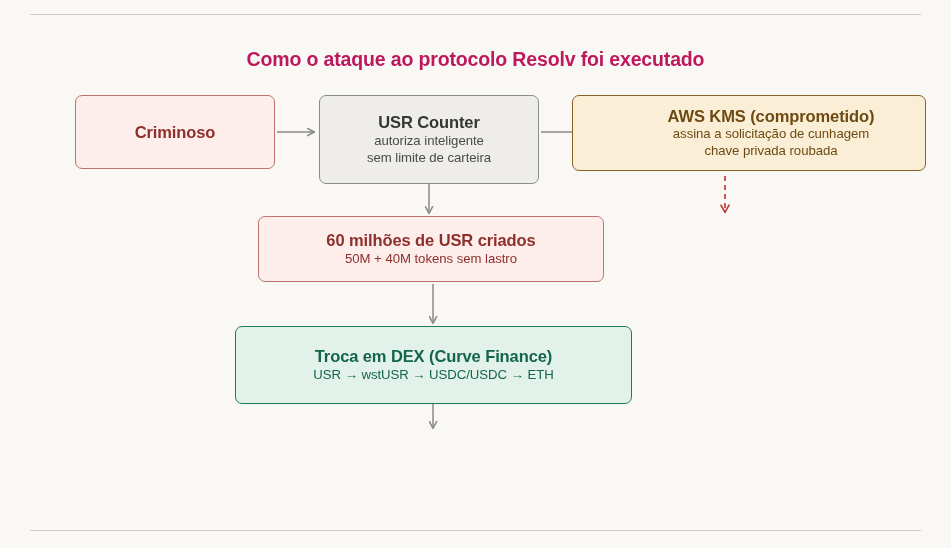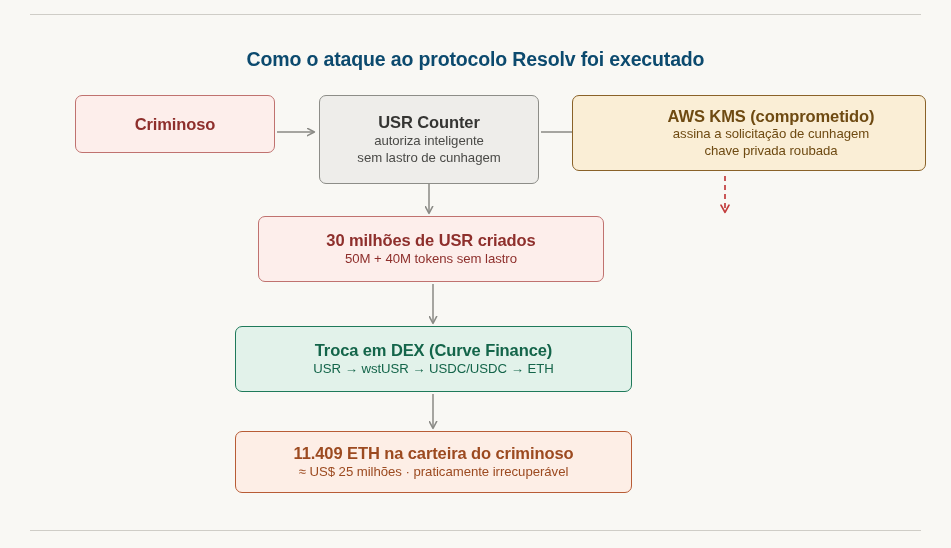--- a/index.html
+++ b/index.html
@@ -30,21 +30,21 @@
   .divider.bottom { top: 530px; }
 
   .title {
     position: absolute;
     left: 0;
     top: 48px;
     width: 951px;
     text-align: center;
     font-size: 19.5px;
     font-weight: bold;
-    color: #0c4a6e;
+    color: #be185d;
     letter-spacing: -0.15px;
   }
 
   .node {
     position: absolute;
     box-sizing: border-box;
     border-radius: 7px;
     border-width: 1.6px;
     border-style: solid;
     display: flex;
@@ -60,25 +60,25 @@
     line-height: 1.25;
     letter-spacing: -0.1px;
   }
   .node .sub {
     font-size: 13.2px;
     line-height: 1.28;
     letter-spacing: -0.05px;
   }
 
   
-  #node-criminoso { left: 75px;  top: 95px;  width: 200px; height: 58px; }
+  #node-criminoso { left: 75px;  top: 95px;  width: 200px; height: 74px; }
   #node-usr-counter { left: 319px; top: 95px;  width: 220px; height: 89px; }
   #node-aws-kms  { left: 572px; top: 95px;  width: 354px; height: 76px; padding-left: 44px; }
   #node-usr-mint { left: 258px; top: 216px; width: 346px; height: 66px; }
-  #node-dex      { left: 235px; top: 326px; width: 397px; height: 66px; }
+  #node-dex      { left: 235px; top: 326px; width: 397px; height: 78px; }
   #node-eth      { left: 235px; top: 431px; width: 397px); height: 62px; }
   #node-eth      { left: 235px; top: 431px; width: 397px; height: 62px; }
 
   
   .theme-rose   { background: #fdeeeb; border-color: #c0726f; color: #8e2f2c; }
   .theme-gray   { background: #eeedea; border-color: #8d8d88; color: #353533; }
   .theme-gray .sub { color: #4a4a47; }
   .theme-tan    { background: #faeed6; border-color: #8a6228; color: #6e4a12; }
   .theme-rose2  { background: #fdeeeb; border-color: #c0726f; color: #8e2f2c; }
   .theme-green  { background: #e2f2ea; border-color: #1f7a5a; color: #14654a; }
@@ -140,37 +140,33 @@
   </svg>
 
 
   <div class="node theme-rose" id="node-criminoso">
     <div class="ttl">Criminoso</div>
   </div>
 
   <div class="node theme-gray" id="node-usr-counter">
     <div class="ttl">USR Counter</div>
     <div class="sub">autoriza inteligente</div>
-    <div class="sub">sem lastro de cunhagem</div>
+    <div class="sub">sem limite de carteira</div>
   </div>
 
   <div class="node theme-tan" id="node-aws-kms">
     <div class="ttl">AWS KMS (comprometido)</div>
     <div class="sub">assina a solicitação de cunhagem</div>
     <div class="sub">chave privada roubada</div>
   </div>
 
   <div class="node theme-rose2" id="node-usr-mint">
-    <div class="ttl">30 milhões de USR criados</div>
+    <div class="ttl">60 milhões de USR criados</div>
     <div class="sub">50M + 40M tokens sem lastro</div>
   </div>
 
   <div class="node theme-green" id="node-dex">
     <div class="ttl">Troca em DEX (Curve Finance)</div>
     <div class="sub">USR → wstUSR → USDC/USDC → ETH</div>
   </div>
 
-  <div class="node theme-peach" id="node-eth">
-    <div class="ttl">11.409 ETH na carteira do criminoso</div>
-    <div class="sub">≈ US$ 25 milhões · praticamente irrecuperável</div>
-  </div>
 
 </div>
 
 </body></html>

